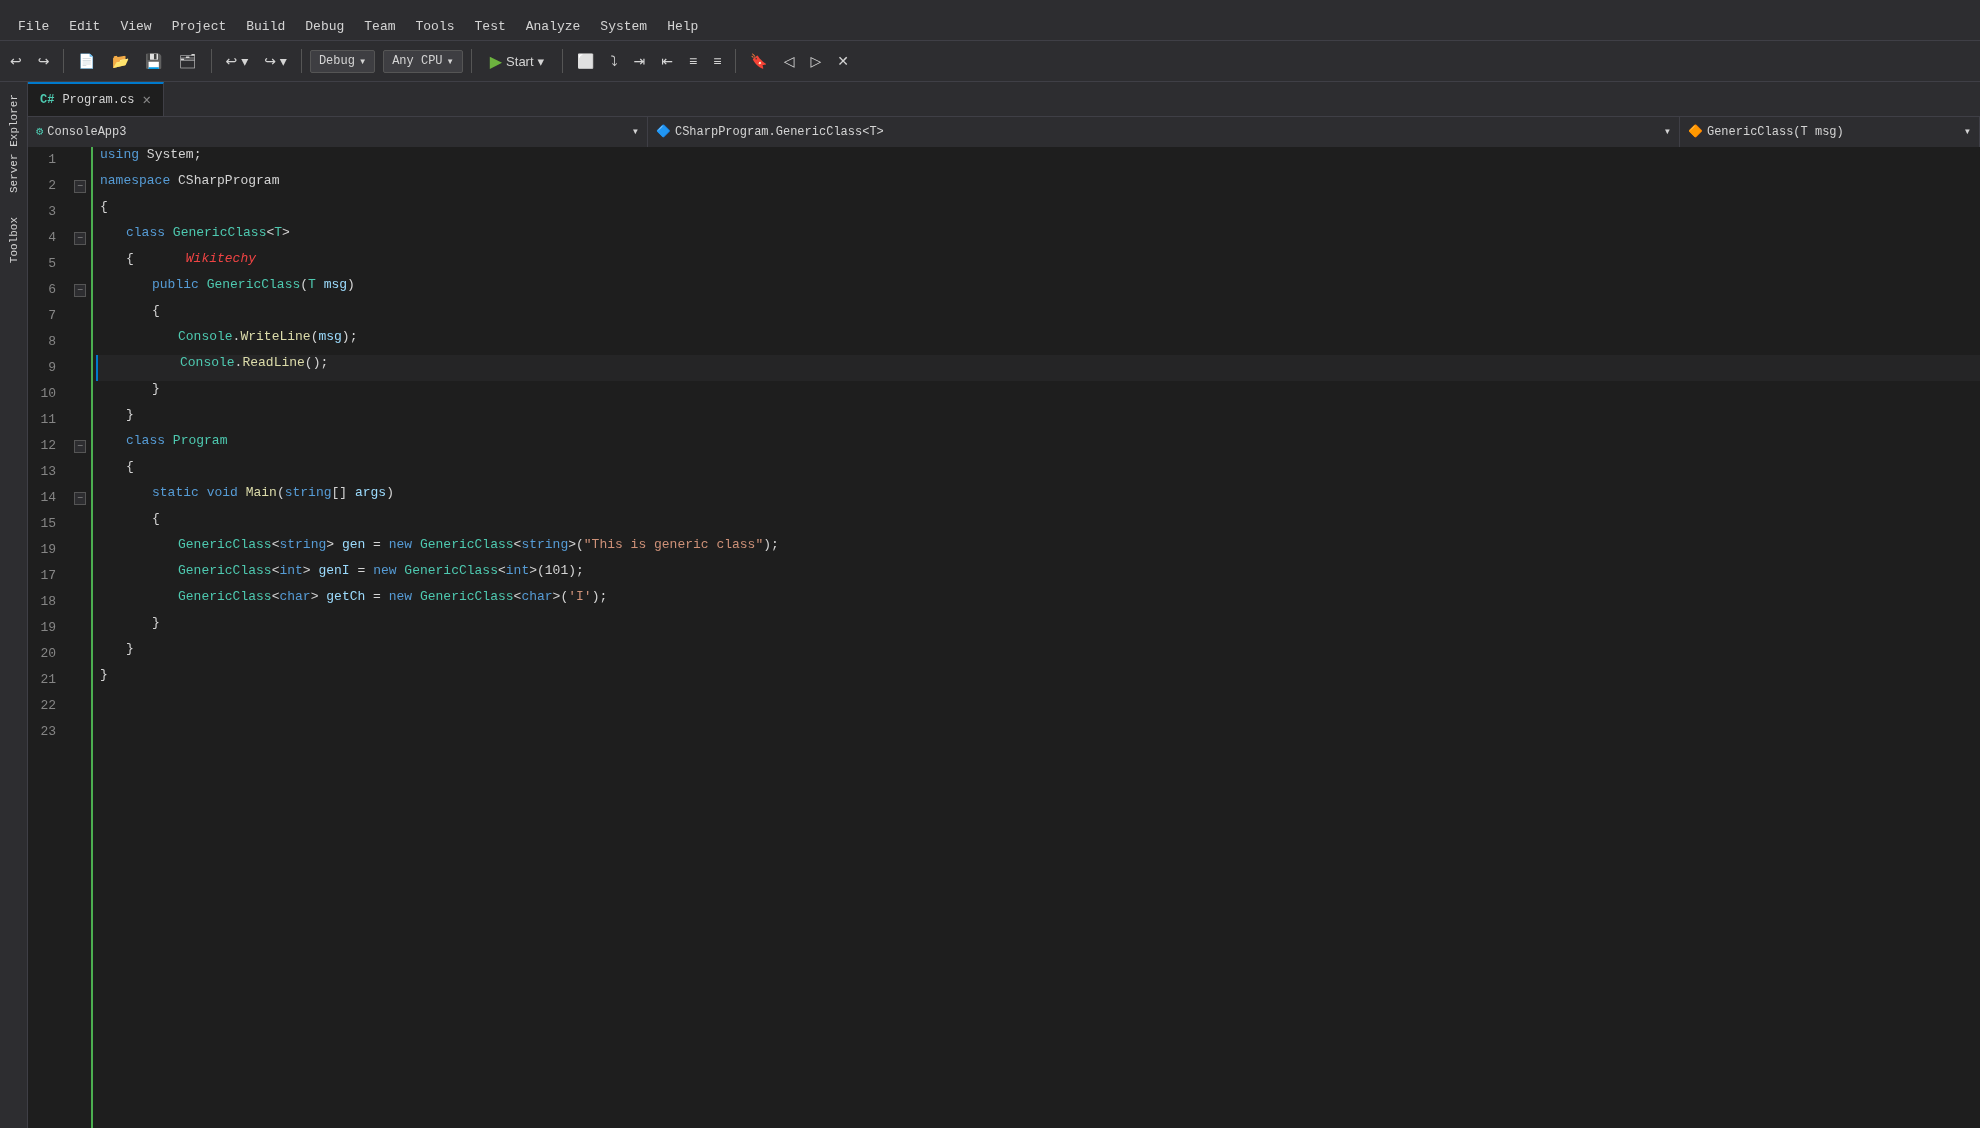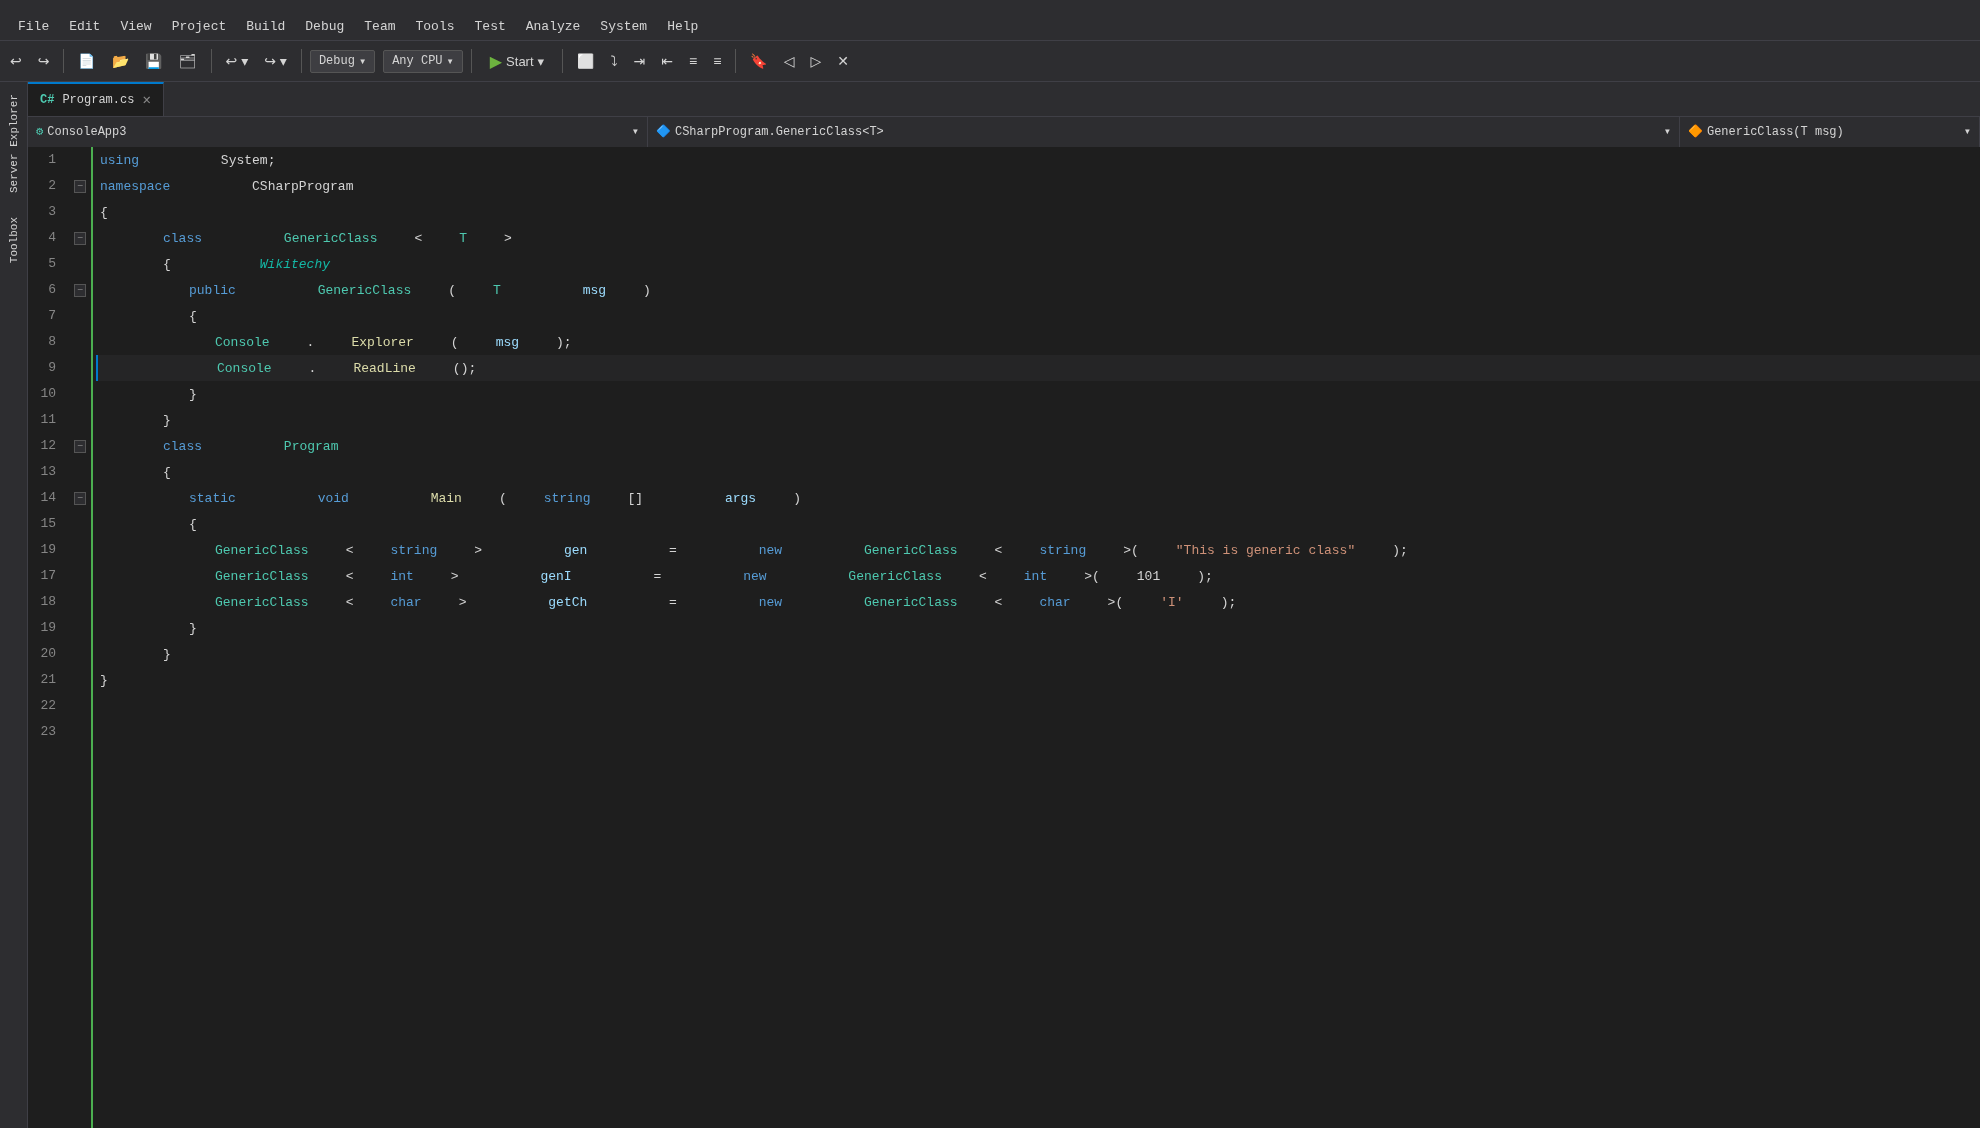--- a/index.html
+++ b/index.html
@@ -172,25 +172,23 @@
       height: 26px;
       display: flex;
       align-items: center;
       justify-content: flex-end;
       padding-right: 8px;
     }
 
     .code-line {
       height: 26px;
       display: flex;
-      align-items: center;
       padding-left: 4px;
       white-space: pre;
       position: relative;
-      gap: 37px;
     }
 
     
     .kw-blue { color: #569cd6; }
     .kw-cyan { color: #4ec9b0; }
     .kw-string { color: #ce9178; }
     .kw-yellow { color: #dcdcaa; }
     .kw-white { color: #d4d4d4; }
     .kw-light-blue { color: #9cdcfe; }
 
@@ -434,32 +432,32 @@
         <div class="code-line">
           <span class="kw-white">{</span>
         </div>
 
         <div class="code-line">
           <span style="display:inline-block;width:26px;"></span><span class="kw-blue">class</span>&nbsp;<span class="kw-cyan">GenericClass</span><span class="kw-white">&lt;</span><span class="kw-cyan">T</span><span class="kw-white">&gt;</span>
         </div>
 
         <div class="code-line">
           <span style="display:inline-block;width:26px;"></span><span class="kw-white">{</span>
-        <span style="color: #14b8a6; margin-left: 52px; font-style: italic;">Wikitechy</span></div>
+        <span style="color: #ef4444; margin-left: 52px; font-style: italic;">Wikitechy</span></div>
 
         <div class="code-line">
           <span style="display:inline-block;width:52px;"></span><span class="kw-blue">public</span>&nbsp;<span class="kw-cyan">GenericClass</span><span class="kw-white">(</span><span class="kw-cyan">T</span>&nbsp;<span class="kw-light-blue">msg</span><span class="kw-white">)</span>
         </div>
 
         <div class="code-line">
           <span style="display:inline-block;width:52px;"></span><span class="kw-white">{</span>
         </div>
 
         <div class="code-line">
-          <span style="display:inline-block;width:78px;"></span><span class="kw-cyan">Console</span><span class="kw-white">.</span><span class="kw-yellow">Explorer</span><span class="kw-white">(</span><span class="kw-light-blue">msg</span><span class="kw-white">);</span>
+          <span style="display:inline-block;width:78px;"></span><span class="kw-cyan">Console</span><span class="kw-white">.</span><span class="kw-yellow">WriteLine</span><span class="kw-white">(</span><span class="kw-light-blue">msg</span><span class="kw-white">);</span>
         </div>
 
         <div class="code-line highlighted-line">
           <span style="display:inline-block;width:78px;"></span><span class="kw-cyan">Console</span><span class="kw-white">.</span><span class="kw-yellow">ReadLine</span><span class="kw-white">();</span>
         </div>
 
         <div class="code-line">
           <span style="display:inline-block;width:52px;"></span><span class="kw-white">}</span>
         </div>
 

